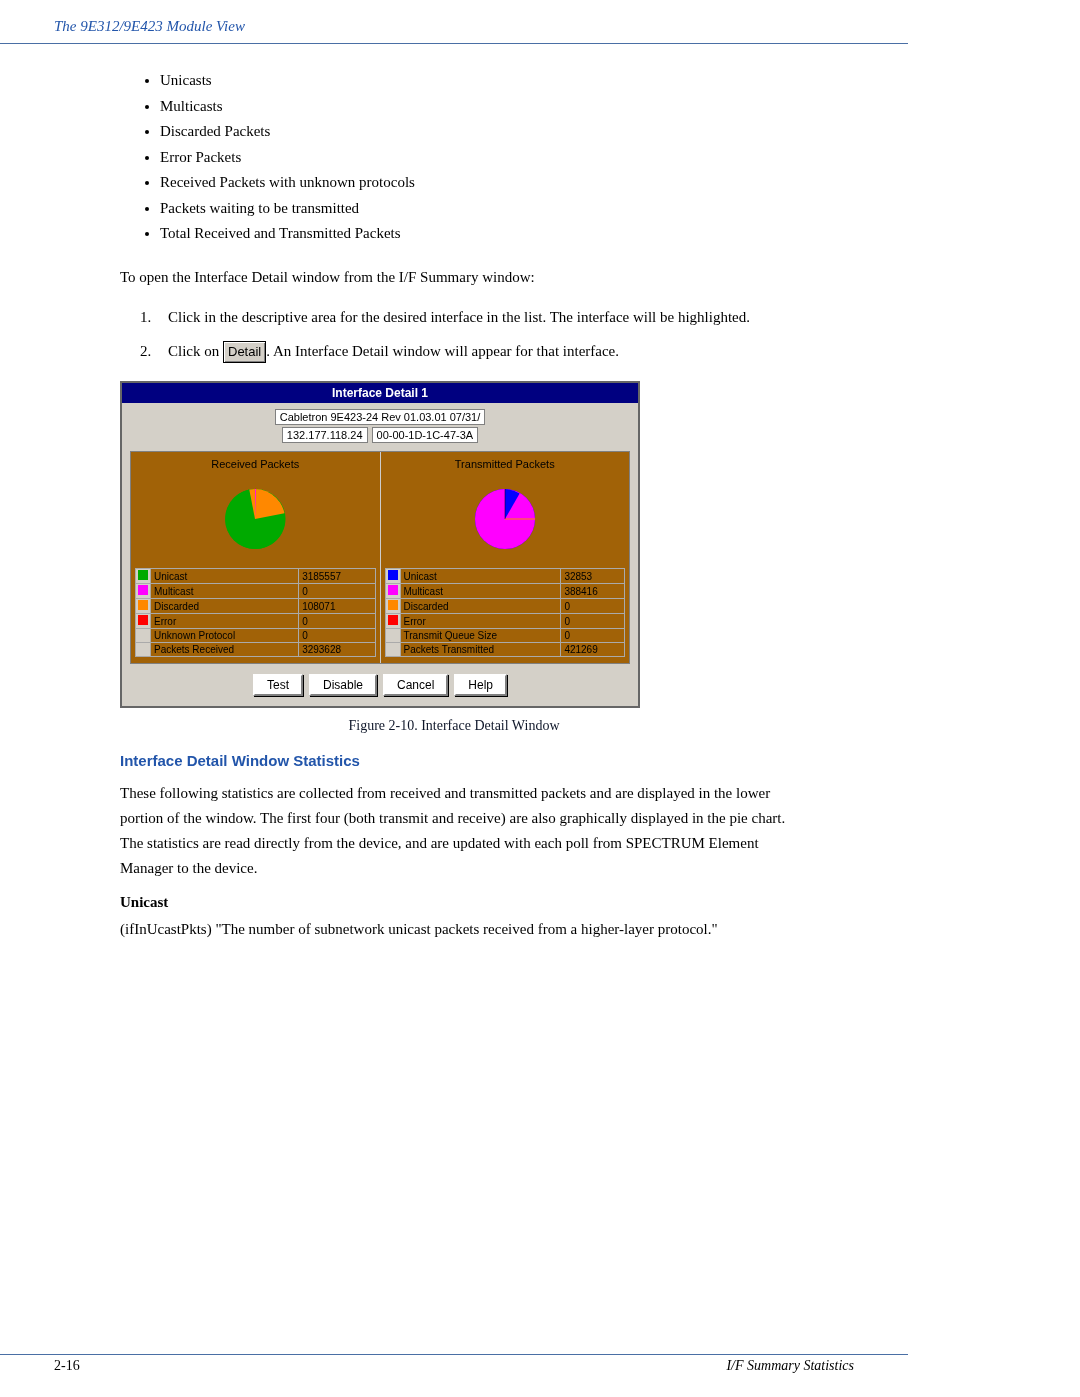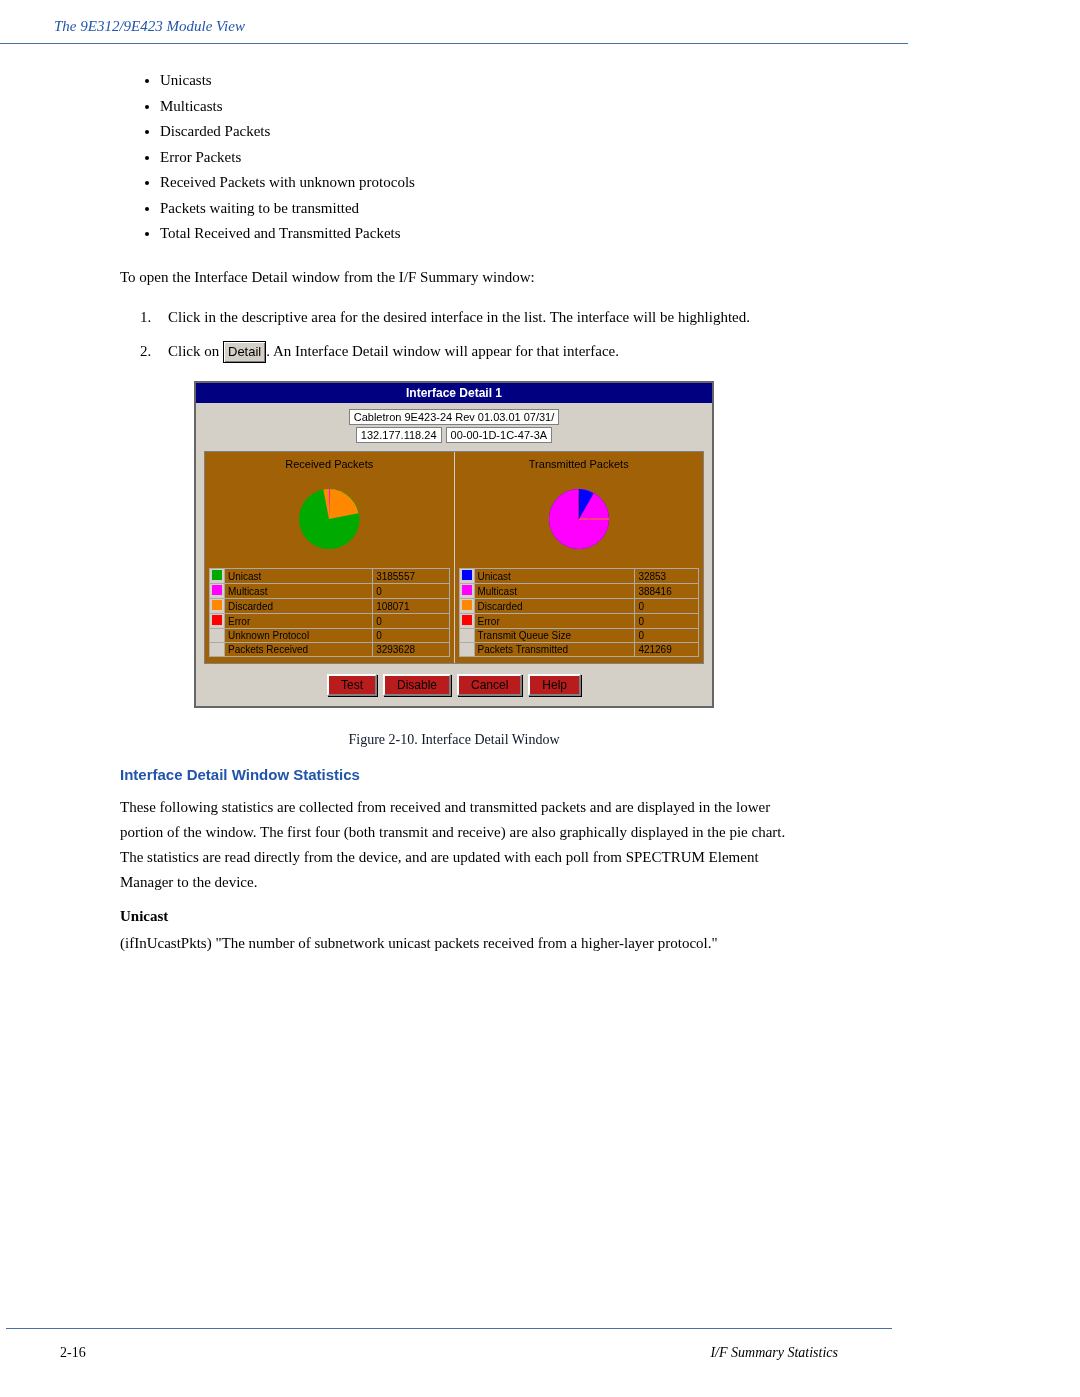--- a/index.html
+++ b/index.html
@@ -77,22 +77,22 @@
       font-size: 13px;
       font-family: Arial, sans-serif;
       background: #d4d0c8;
       vertical-align: middle;
       box-shadow: 1px 1px 0 #fff inset, -1px -1px 0 #808080 inset;
     }
 
     
     .screenshot-container {
       display: flex;
-      justify-content: center;
-      margin: 18px 0 24px 0;
+      justify-content: flex-start;
+      margin: 18px 0 10px 0;
     }
 
     .interface-detail-window {
       border: 2px solid #666;
       width: 520px;
       background: #d4d0c8;
       font-family: Arial, Helvetica, sans-serif;
       font-size: 11px;
     }
 
@@ -192,21 +192,21 @@
 
     .window-buttons {
       display: flex;
       justify-content: center;
       gap: 6px;
       padding: 6px 0 4px 0;
     }
     .win-btn {
       border: 2px solid;
       border-color: #fff #808080 #808080 #fff;
-      background: #b91c1c;
+      background: #ffffff;
       padding: 2px 12px;
       font-size: 12px;
       font-family: Arial, sans-serif;
       cursor: pointer;
       box-shadow: 1px 1px 0 #000;
     }
 
     .figure-caption {
       text-align: center;
       font-size: 14px;
@@ -235,27 +235,26 @@
       font-weight: bold;
       margin-bottom: 6px;
       margin-top: 10px;
     }
 
     
     .page-footer {
       position: absolute;
       bottom: 20px;
       left: 0;
-      right: 16px;
+      right: 0;
       display: flex;
       justify-content: space-between;
-      padding: 16px 54px;
+      padding: 3px 54px;
       border-top: 1px solid #4a6fa5;
       font-size: 14px;
-      margin-left: 6px;
     }
     .footer-left {
       color: #000;
     }
     .footer-right {
       color: #000;
       font-style: italic;
     }
   </style>
 </head>

